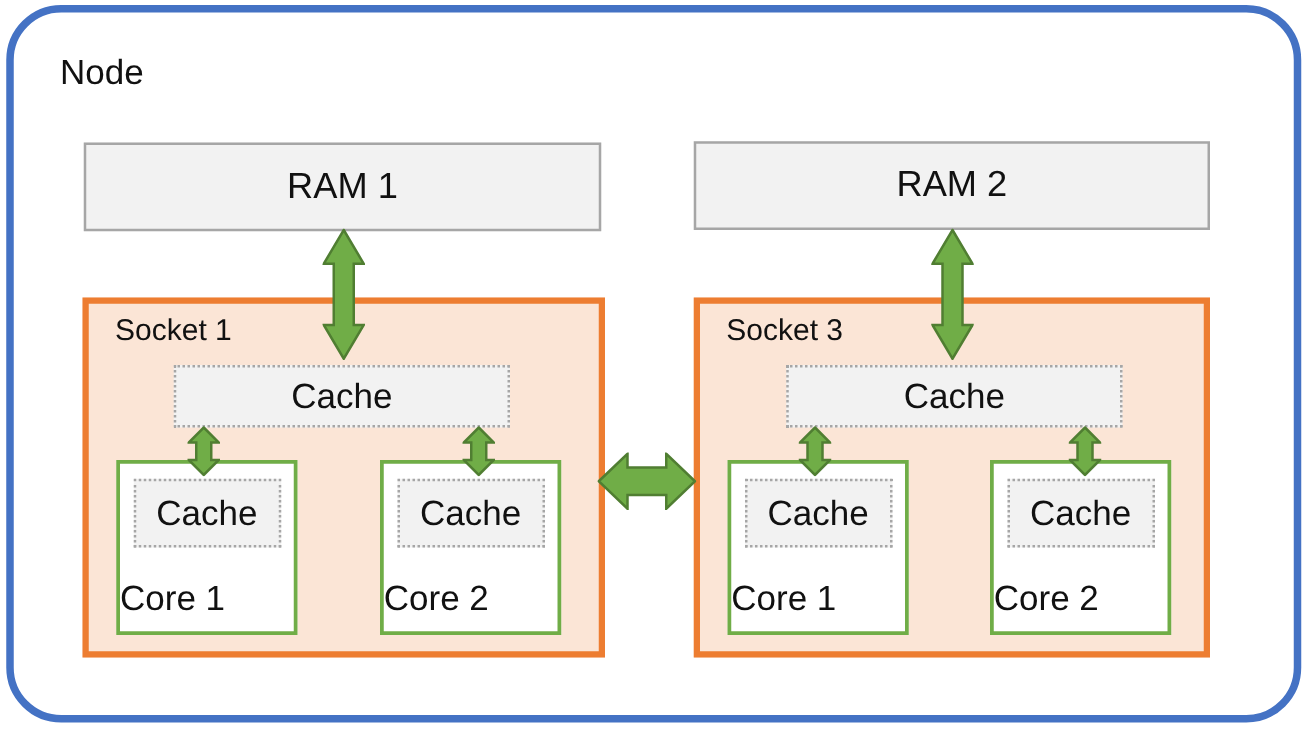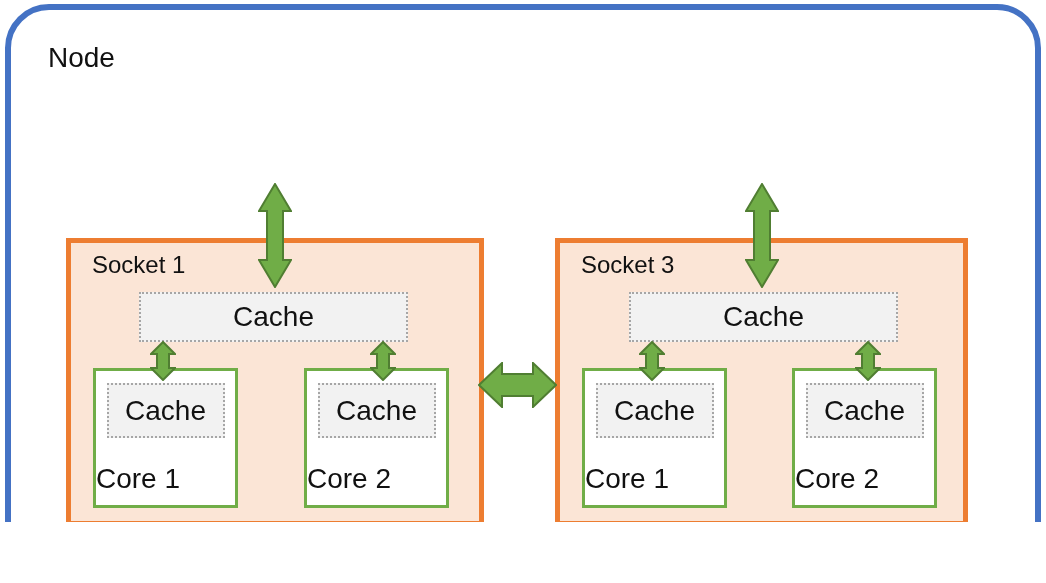--- a/index.html
+++ b/index.html
@@ -1,17 +1,17 @@
 <!DOCTYPE html>
 <html style="--node-border: #4472C4; --socket-border: #ED7D31; --socket-fill: #FBE5D6; --ram-fill: #F2F2F2; --ram-border: #A6A6A6; --cache-fill: #F2F2F2; --cache-border: #A6A6A6; --core-border: #70AD47; --core-fill: #FFFFFF; --arrow-fill: #70AD47; --arrow-stroke: #507E32;"><head>
 <meta charset="utf-8">
 <style>
   html,body{margin:0;padding:0;background:#fff;}
   body{font-family:"Liberation Sans",sans-serif;color:#111;}
-  #stage{position:relative;width:1046px;height:522px;background:#fff;overflow:hidden;}
+  #stage{position:relative;width:1046px;height:583px;background:#fff;overflow:hidden;}
 
   .node-frame{
     position:absolute;left:5px;top:4px;width:1036px;height:574px;
     box-sizing:border-box;border:6px solid var(--node-border,#4472C4);
     border-radius:44px;background:#fff;
   }
   .node-label{
     position:absolute;left:48px;top:42px;font-size:28px;line-height:32px;
   }
 
@@ -67,20 +67,26 @@
   #arrow-s2c1{left:639px;top:341px;}
   #arrow-s2c2{left:855px;top:341px;}
 </style>
 </head>
 <body>
 
 <div id="stage">
   <div class="node-frame"></div>
   <div class="node-label">Node</div>
 
+  <div class="ram-box" id="ram1">
+    <span>RAM 1</span>
+  </div>
+  <div class="ram-box" id="ram2">
+    <span>RAM 2</span>
+  </div>
 
   <div class="socket-box" id="socket1">
     <span class="socket-label">Socket 1</span>
   </div>
   <div class="socket-box" id="socket2">
     <span class="socket-label">Socket 3</span>
   </div>
 
   <div class="l2cache-box" id="l2cache1">
     <span>Cache</span>

